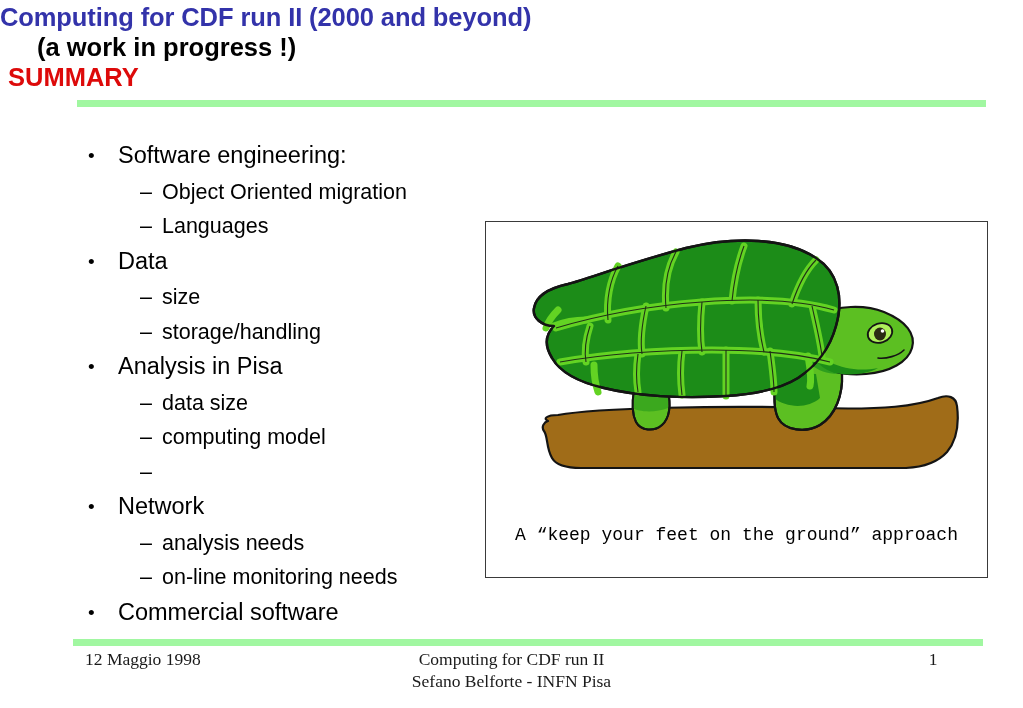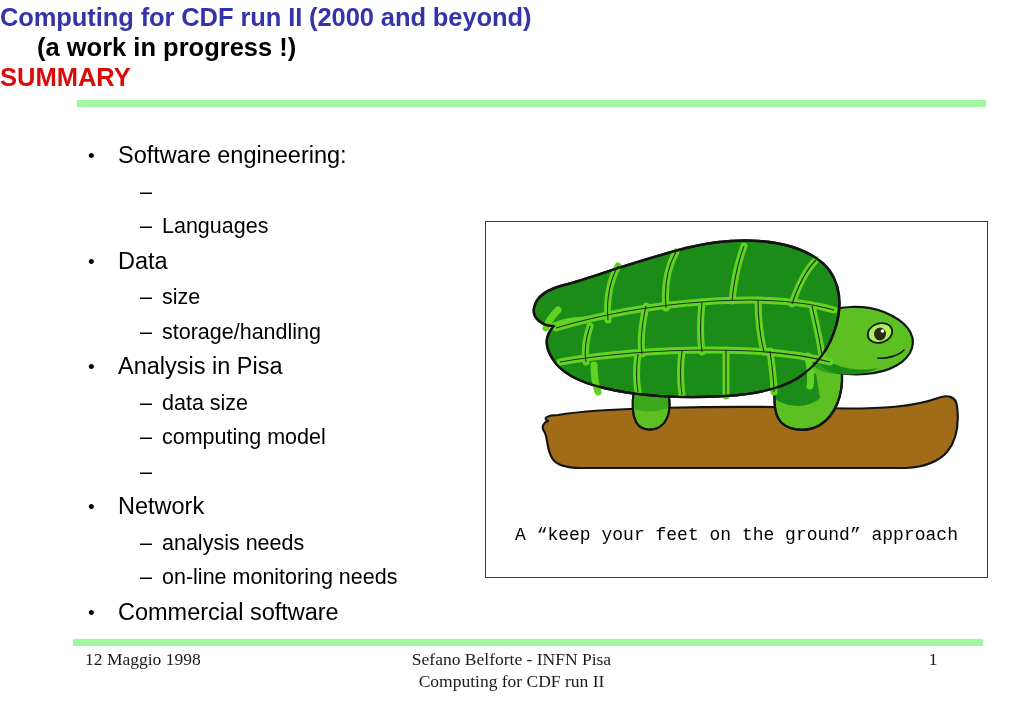--- a/index.html
+++ b/index.html
@@ -46,20 +46,21 @@
     white-space: nowrap;
     margin-left: 37px;
   }
   .title-line3 {
     font-family: "Liberation Sans", sans-serif;
     font-weight: bold;
     font-size: 25.5px;
     line-height: 30px;
     color: #DD0A0A;
     white-space: nowrap;
+    margin-left: 8px;
   }
 
   
   .rule-top {
     position: absolute;
     left: 77px;
     top: 100px;
     width: 909px;
     height: 7px;
     background: #A1F7A1;
@@ -202,20 +203,21 @@
   <div class="rule-top"></div>
   <div class="rule-bottom"></div>
 
   <div class="bullets" id="bullet-list">
       <div class="b-row lvl1">
         <span class="b-marker">•</span>
         <span class="b-text">Software engineering:</span>
       </div>
       <div class="b-row lvl2">
         <span class="b-marker">–</span>
+        <span class="b-text">Object Oriented migration</span>
       </div>
       <div class="b-row lvl2">
         <span class="b-marker">–</span>
         <span class="b-text">Languages</span>
       </div>
       <div class="b-row lvl1">
         <span class="b-marker">•</span>
         <span class="b-text">Data</span>
       </div>
       <div class="b-row lvl2">
@@ -398,19 +400,19 @@
                  C 104 56, 140 42, 200 26 Z" fill="none" stroke="#141414" stroke-width="2.4" stroke-linejoin="round"></path>
       </g>
     </svg>
 
     <div class="pic-caption">A “keep your feet on the ground” approach</div>
   </div>
 
   <div class="footer">
     <div class="footer-date">12 Maggio 1998</div>
     <div class="footer-center">
+      <div>Computing for CDF run II</div>
       <div>Sefano Belforte - INFN Pisa</div>
-      <div>Computing for CDF run II</div>
     </div>
     <div class="footer-page">1</div>
   </div>
 
 </div>
 
 </body></html>

